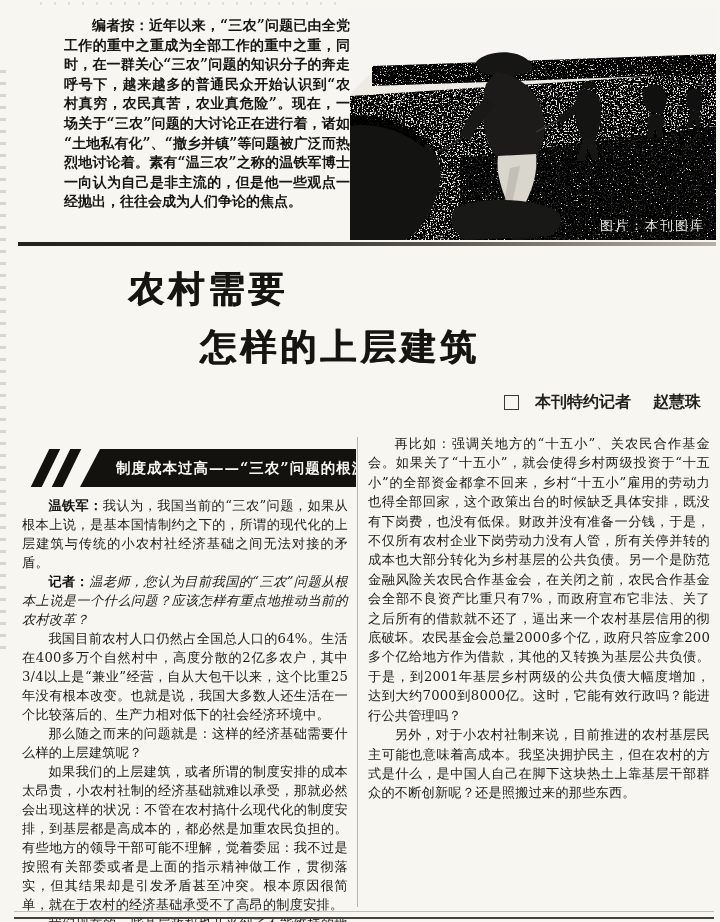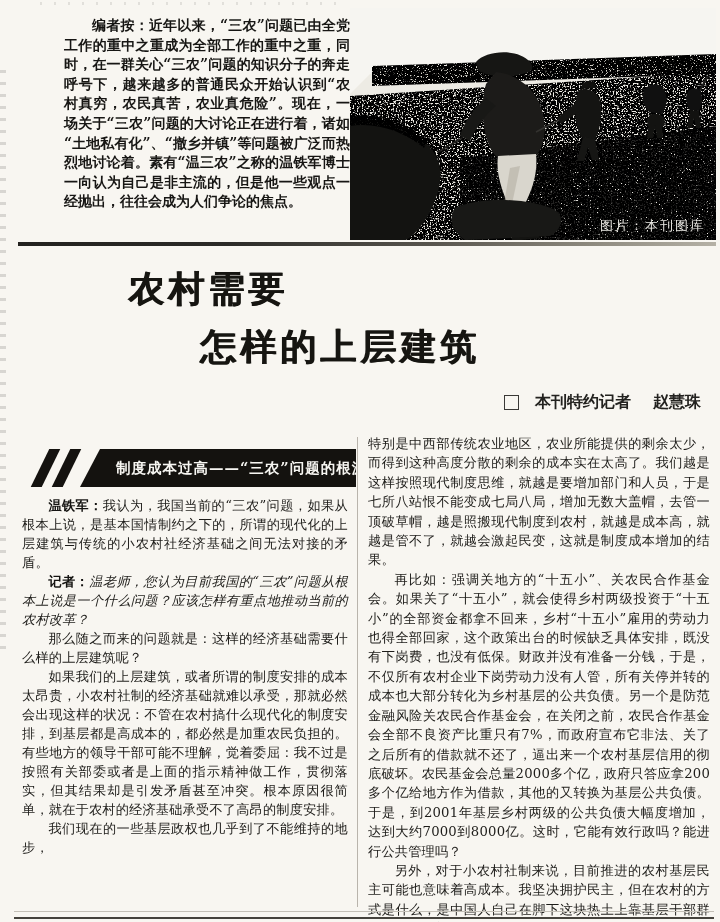--- a/index.html
+++ b/index.html
@@ -187,29 +187,29 @@
     <i class="slash s1"></i>
     <i class="slash s2"></i>
     <div class="banner">
       <span>制度成本过高——“三农”问题的根源</span>
     </div>
   </div>
 
   <div class="col col-left">
     <p class="par"><b class="lead">温铁军：</b><span>我认为，我国当前的“三农”问题，如果从根本上说，是基本国情制约之下的，所谓的现代化的上层建筑与传统的小农村社经济基础之间无法对接的矛盾。</span></p>
     <p class="par interviewer"><b class="lead">记者：</b><span class="itx">温老师，您认为目前我国的“三农”问题从根本上说是一个什么问题？应该怎样有重点地推动当前的农村改革？</span></p>
+    <p class="par">我国目前农村人口仍然占全国总人口的64%。生活在400多万个自然村中，高度分散的2亿多农户，其中3/4以上是“兼业”经营，自从大包干以来，这个比重25年没有根本改变。也就是说，我国大多数人还生活在一个比较落后的、生产力相对低下的社会经济环境中。</p>
     <p class="par">那么随之而来的问题就是：这样的经济基础需要什么样的上层建筑呢？</p>
     <p class="par">如果我们的上层建筑，或者所谓的制度安排的成本太昂贵，小农村社制的经济基础就难以承受，那就必然会出现这样的状况：不管在农村搞什么现代化的制度安排，到基层都是高成本的，都必然是加重农民负担的。有些地方的领导干部可能不理解，觉着委屈：我不过是按照有关部委或者是上面的指示精神做工作，贯彻落实，但其结果却是引发矛盾甚至冲突。根本原因很简单，就在于农村的经济基础承受不了高昂的制度安排。</p>
     <p class="par">我们现在的一些基层政权也几乎到了不能维持的地步，</p>
   </div>
 
   <div class="col-divider"></div>
 
   <div class="col col-right">
-    <p class="noindent">特别是中西部传统农业地区，农业所能提供的剩余太少，而得到这种高度分散的剩余的成本实在太高了。我们越是这样按照现代制度思维，就越是要增加部门和人员，于是七所八站恨不能变成七局八局，增加无数大盖帽，去管一顶破草帽，越是照搬现代制度到农村，就越是成本高，就越是管不了，就越会激起民变，这就是制度成本增加的结果。</p>
     <p class="par">再比如：强调关地方的“十五小”、关农民合作基金会。如果关了“十五小”，就会使得乡村两级投资于“十五小”的全部资金都拿不回来，乡村“十五小”雇用的劳动力也得全部回家，这个政策出台的时候缺乏具体安排，既没有下岗费，也没有低保。财政并没有准备一分钱，于是，不仅所有农村企业下岗劳动力没有人管，所有关停并转的成本也大部分转化为乡村基层的公共负债。另一个是防范金融风险关农民合作基金会，在关闭之前，农民合作基金会全部不良资产比重只有7%，而政府宣布它非法、关了之后所有的借款就不还了，逼出来一个农村基层信用的彻底破坏。农民基金会总量2000多个亿，政府只答应拿200多个亿给地方作为借款，其他的又转换为基层公共负债。于是，到2001年基层乡村两级的公共负债大幅度增加，达到大约7000到8000亿。这时，它能有效行政吗？能进行公共管理吗？</p>
     <p class="par">另外，对于小农村社制来说，目前推进的农村基层民主可能也意味着高成本。我坚决拥护民主，但在农村的方式是什么，是中国人自己在脚下这块热土上靠基层干部群众的不断创新呢？还是照搬过来的那些东西。</p>
 
   </div>
 
   <div class="rule-bottom"></div>
 
 </div>
 
 </body></html>

